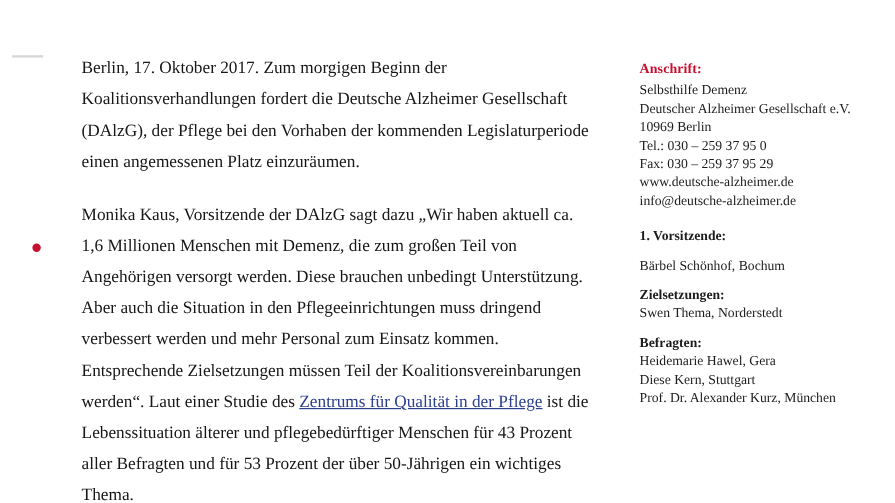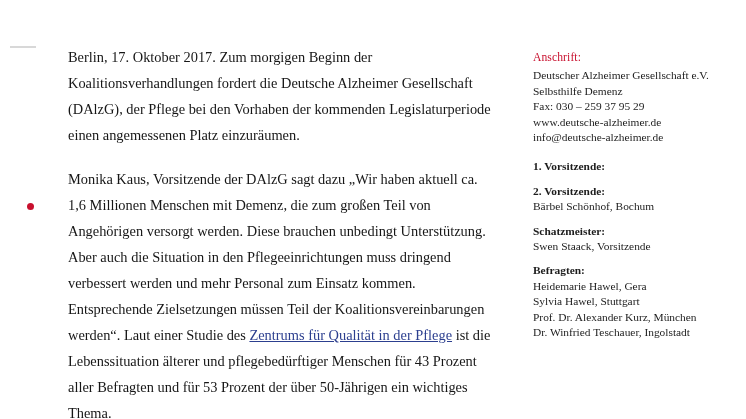--- a/index.html
+++ b/index.html
@@ -68,21 +68,21 @@
     left: 533px;
     top: 50px;
     width: 200px;
     font-family: "Liberation Serif", serif;
     font-size: 11.4px;
     line-height: 15.4px;
     color: #1c1c1c;
   }
   .side-head {
     color: #c8102e;
-    font-weight: normal;
+    font-weight: bold;
     font-size: 11.6px;
     margin: 0 0 3px 0;
     letter-spacing: 0.1px;
   }
   .side-block {
     margin: 0 0 14px 0;
   }
   .side-line {
     display: block;
     white-space: nowrap;
@@ -111,46 +111,46 @@
 
   <div class="body-col">
     <p>Berlin, 17. Oktober 2017. Zum morgigen Beginn der Koalitionsverhandlungen fordert die Deutsche Alzheimer Gesellschaft (DAlzG), der Pflege bei den Vorhaben der kommenden Legislaturperiode einen angemessenen Platz einzuräumen.</p>
     <p><span>Monika Kaus, Vorsitzende der DAlzG sagt dazu „Wir haben aktuell ca. 1,6 Millionen Menschen mit Demenz, die zum großen Teil von Angehörigen versorgt werden. Diese brauchen unbedingt Unterstützung. Aber auch die Situation in den Pflegeeinrichtungen muss dringend verbessert werden und mehr Personal zum Einsatz kommen. Entsprechende Zielsetzungen müssen Teil der Koalitionsvereinbarungen werden“. Laut einer Studie des </span><a class="doc-link">Zentrums für Qualität in der Pflege</a><span> ist die Lebenssituation älterer und pflegebedürftiger Menschen für 43 Prozent aller Befragten und für 53 Prozent der über 50-Jährigen ein wichtiges Thema.</span></p>
   </div>
 
   <div class="side-col">
 
     <div class="side-block">
       <div class="side-head">Anschrift:</div>
+      <span class="side-line">Selbsthilfe Demenz</span>
       <span class="side-line">Deutscher Alzheimer Gesellschaft e.V.</span>
-      <span class="side-line">Selbsthilfe Demenz</span>
+      <span class="side-line">10969 Berlin</span>
+      <span class="side-line">Tel.: 030 – 259 37 95 0</span>
       <span class="side-line">Fax: 030 – 259 37 95 29</span>
       <span class="side-line side-link">www.deutsche-alzheimer.de</span>
       <span class="side-line side-link">info@deutsche-alzheimer.de</span>
     </div>
 
     <div class="side-block">
 
       <div class="side-sub">
         <span class="sub-head">1. Vorsitzende:</span>
       </div>
 
       <div class="side-sub">
-        <span class="sub-head">2. Vorsitzende:</span>
         <span class="side-line">Bärbel Schönhof, Bochum</span>
       </div>
 
       <div class="side-sub">
-        <span class="sub-head">Schatzmeister:</span>
-        <span class="side-line">Swen Staack, Vorsitzende</span>
+        <span class="sub-head">Zielsetzungen:</span>
+        <span class="side-line">Swen Thema, Norderstedt</span>
       </div>
 
       <div class="side-sub">
         <span class="sub-head">Befragten:</span>
         <span class="side-line">Heidemarie Hawel, Gera</span>
-        <span class="side-line">Sylvia Hawel, Stuttgart</span>
+        <span class="side-line">Diese Kern, Stuttgart</span>
         <span class="side-line">Prof. Dr. Alexander Kurz, München</span>
-        <span class="side-line">Dr. Winfried Teschauer, Ingolstadt</span>
       </div>
     </div>
 
   </div>
 </div>
 
 </body></html>

